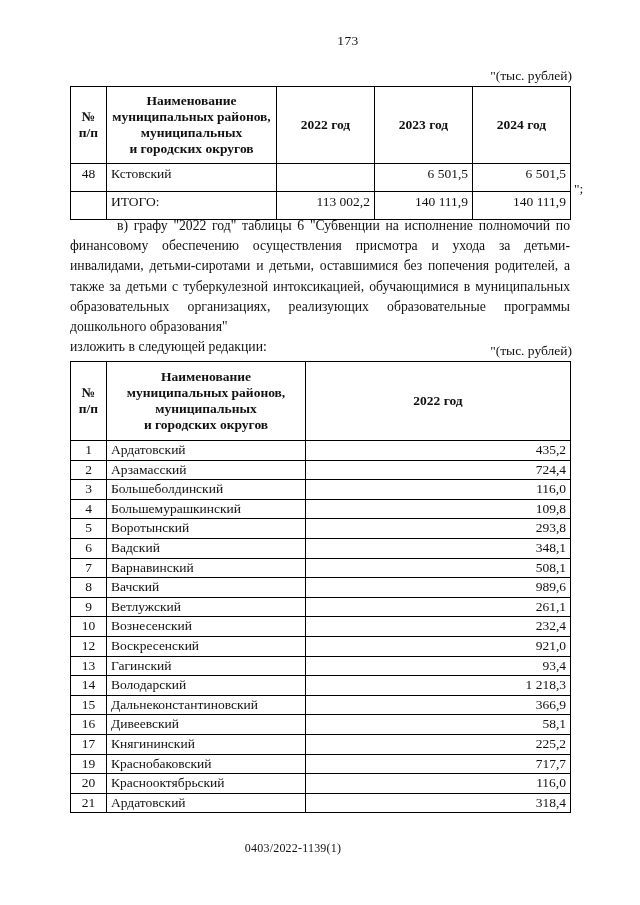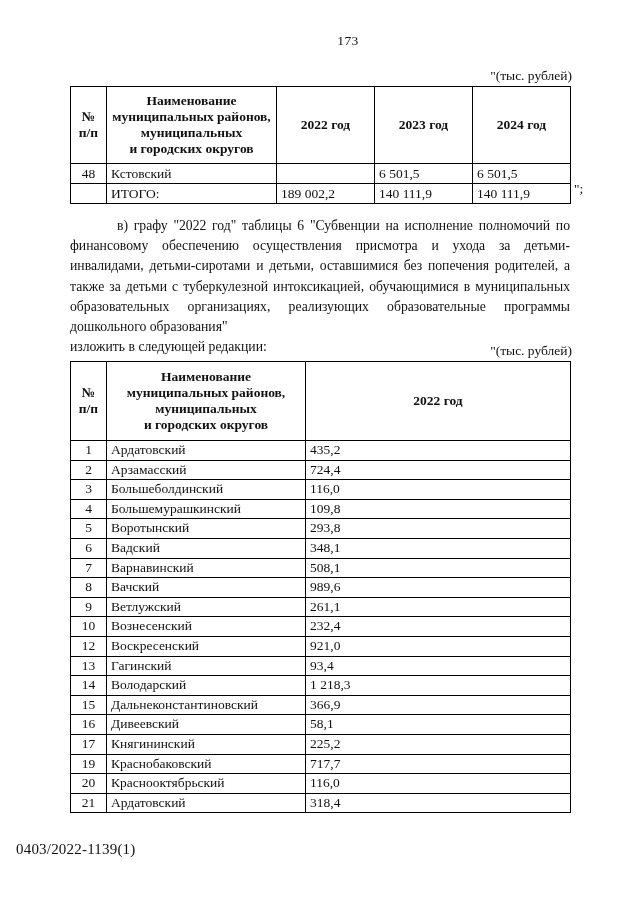--- a/index.html
+++ b/index.html
@@ -62,35 +62,35 @@
   }
   table.doc-table th {
     text-align: center;
     font-weight: bold;
     line-height: 1.18;
     padding: 3px 4px;
     margin-left: 41px;
   }
   .c-num   { text-align: center; }
   .c-name  { text-align: left; }
-  .c-val   { padding-right: 9px; }
+  .c-val   { text-align: right; padding-right: 9px; }
   .row-total td { font-weight: bold; }
 
   
   #table-subventions-2022-2024 {
     top: 86px;
     left: 70px;
     width: 500px;
   }
   #table-subventions-2022-2024 .h-num  { width: 36px; }
   #table-subventions-2022-2024 .h-name { width: 170px; }
   #table-subventions-2022-2024 .h-y1,
   #table-subventions-2022-2024 .h-y2,
   #table-subventions-2022-2024 .h-y3 { width: 98px; }
-  #table-subventions-2022-2024 tbody td { height: 19px; line-height: 19px; padding-top:0; padding-bottom:0;}
+  #table-subventions-2022-2024 tbody td { height: 19px; line-height: 19px; padding-top:0; padding-bottom:8px;}
   #table-subventions-2022-2024 thead th { height: 70px; }
 
   
   .table1-tail {
     position: absolute;
     top: 181px;
     left: 574px;
     font-size: 13.5px;
     white-space: nowrap;
   }
@@ -127,24 +127,24 @@
     height: 18.6px;
     line-height: 18.6px;
     padding-top: 0;
     padding-bottom: 0;
   }
 
   
   .doc-footer {
     position: absolute;
     top: 841px;
-    left: 16px;
+    left: 8px;
     width: 570px;
-    text-align: left;
-    font-size: 15px;
+    text-align: center;
+    font-size: 12px;
     letter-spacing: 0.2px;
   }
 </style>
 </head>
 <body>
 
 <div class="page">
 
   <div class="page-number">173</div>
 
@@ -179,21 +179,21 @@
         <tr>
           <td class="c-num">48</td>
           <td class="c-name">Кстовский</td>
           <td class="c-val"></td>
           <td class="c-val">6 501,5</td>
           <td class="c-val">6 501,5</td>
         </tr>
         <tr class="row-total">
           <td class="c-num"></td>
           <td class="c-name">ИТОГО:</td>
-          <td class="c-val">189 002,2</td>
+          <td class="c-val">113 002,2</td>
           <td class="c-val">140 111,9</td>
           <td class="c-val">140 111,9</td>
         </tr>
       </tbody>
   </table>
 
   <div class="table1-tail">";</div>
 
   <div class="body-paragraph">
     <span>в) графу "2022 год" таблицы 6 "Субвенции на исполнение полномочий по финансовому обеспечению осуществления присмотра и ухода за детьми-инвалидами, детьми-сиротами и детьми, оставшимися без попечения родителей, а также за детьми с туберкулезной интоксикацией, обучающимися в муниципальных образовательных организациях, реализующих образовательные программы дошкольного образования"</span>

